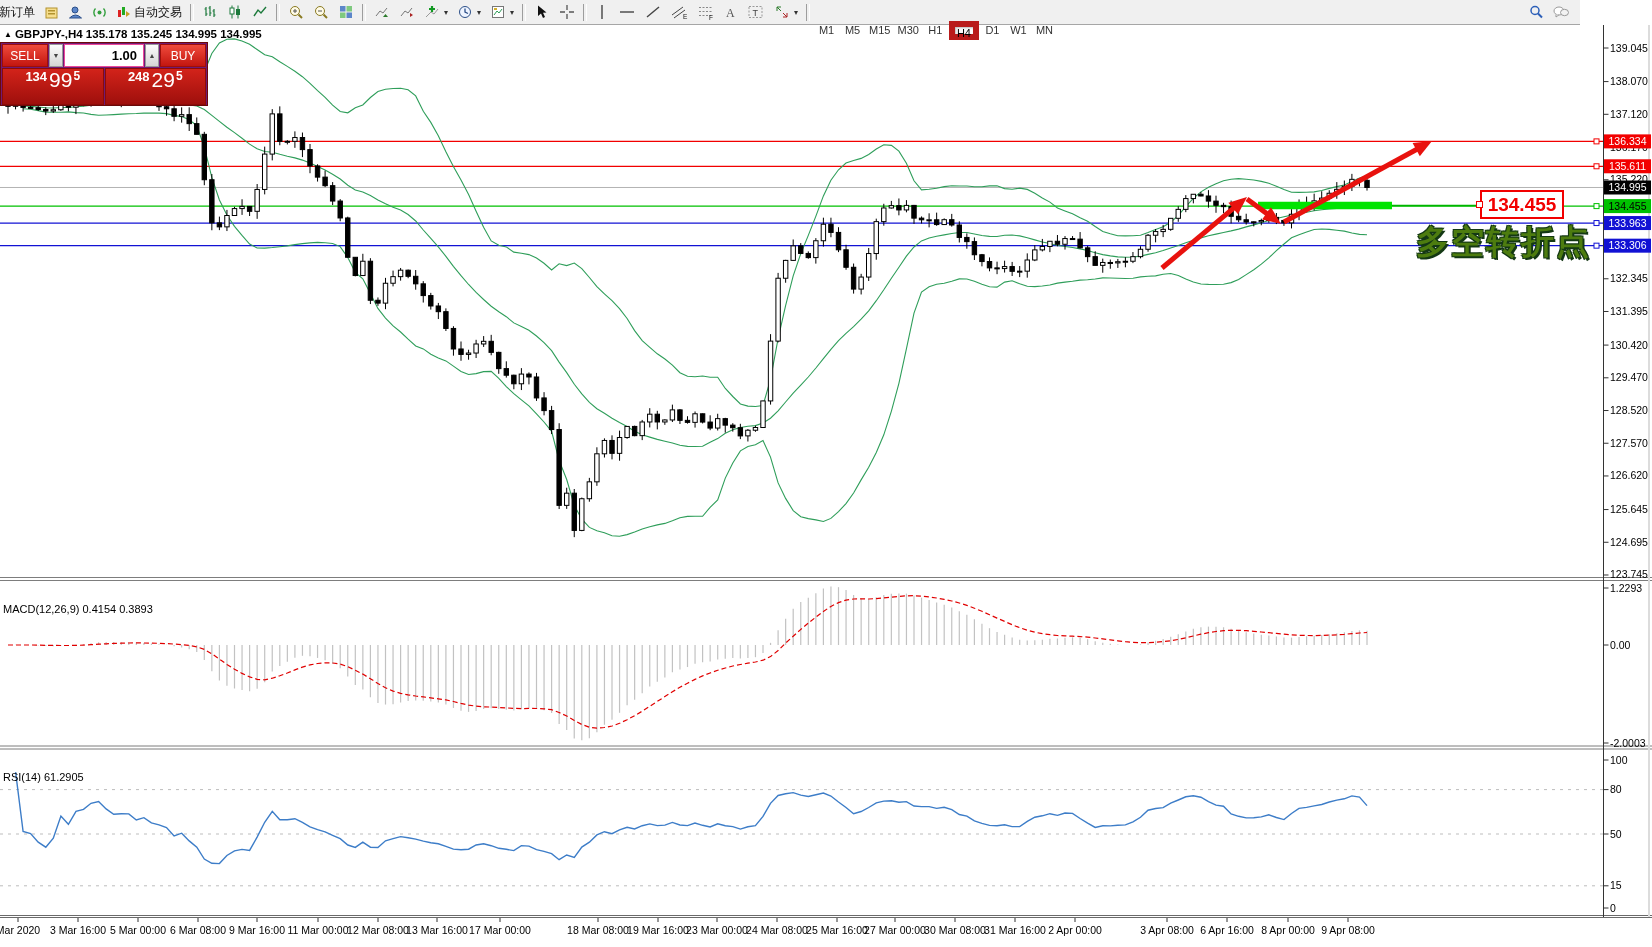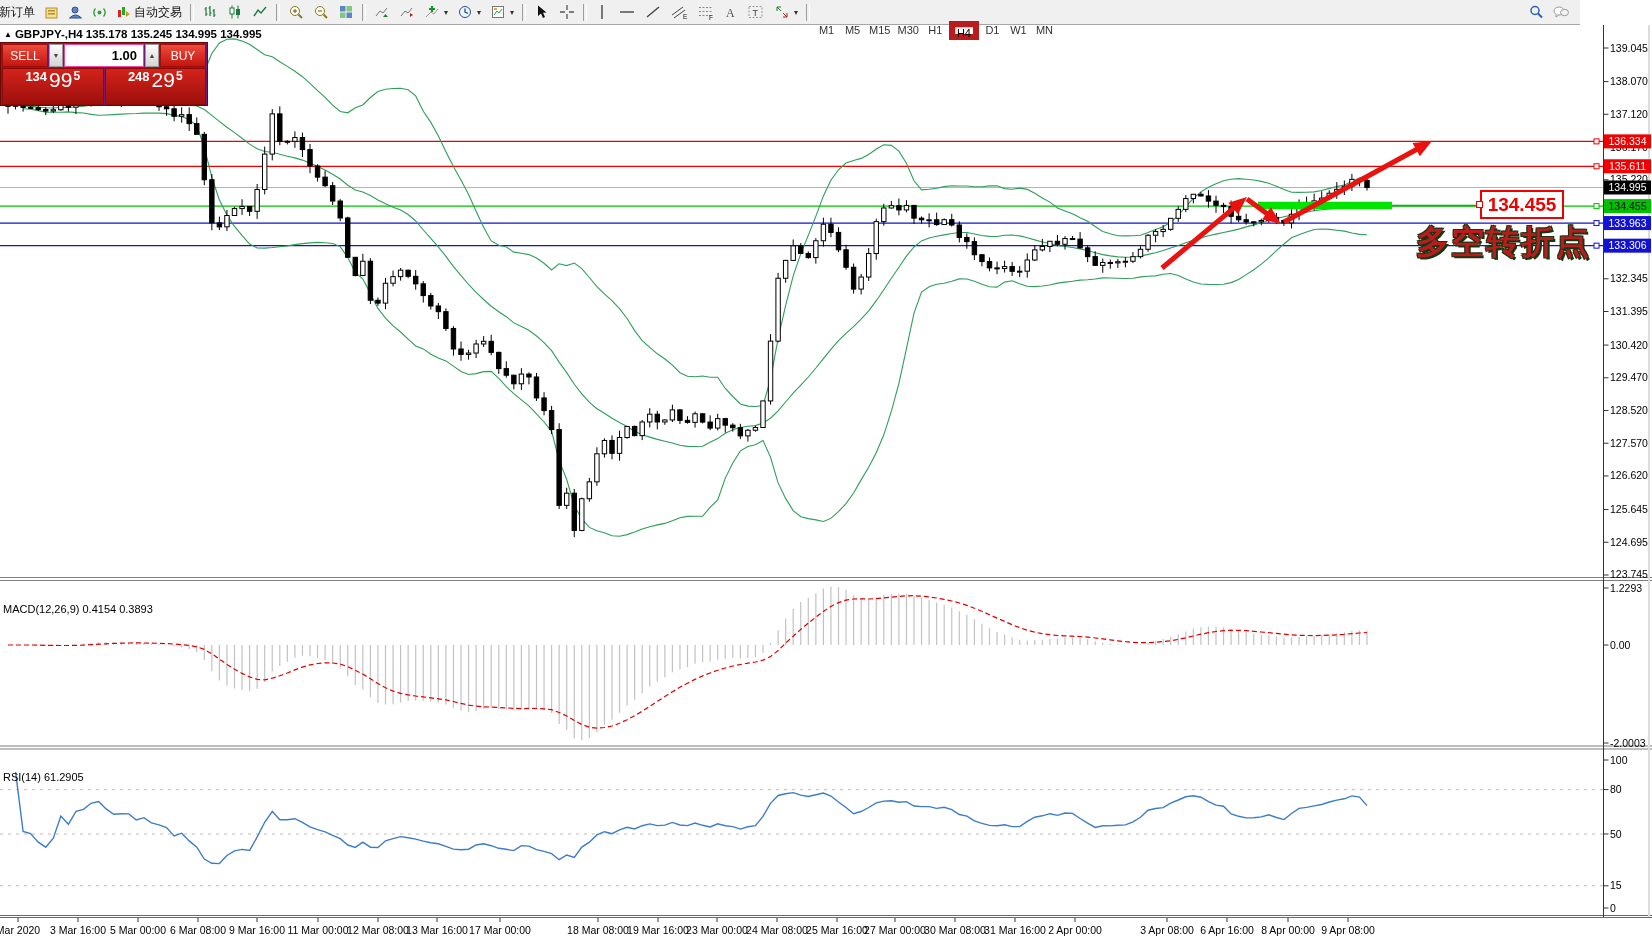--- a/index.html
+++ b/index.html
@@ -35,21 +35,21 @@
   .price-box{flex:1;background:linear-gradient(#d3231a,#9e0f0c);color:#fff;display:flex;
              align-items:flex-start;justify-content:center;padding-bottom:20px;border:1px solid #8b0b08;}
   .price-box .sm{font-size:13px;font-weight:bold;margin:0 2px 4px 0;}
   .price-box .big{font-size:21px;font-weight:normal;line-height:1;}
   .price-box .sup{font-size:12px;font-weight:bold;margin:0 0 14px 1px;}
   
   #price-callout{position:absolute;left:1480px;top:190px;width:80px;height:25px;border:2px solid #f20000;
       background:#fff;color:#f20000;font-size:19px;font-weight:600;text-align:center;line-height:25px;
       z-index:25;}
   #price-callout .sq{position:absolute;left:-6px;top:9px;width:5px;height:5px;border:1px solid #f20000;background:#fff;}
-  #turning-note{position:absolute;left:1416px;top:220px;font-size:33px;font-weight:bold;color:#b91c1c;
+  #turning-note{position:absolute;left:1416px;top:220px;font-size:33px;font-weight:bold;color:#4d7c0f;
       letter-spacing:2px;z-index:25;white-space:nowrap;
       text-shadow:2px 2px 0 #143814,-1px -1px 0 #143814,1px -1px 0 #143814,-1px 1px 0 #143814;}
   #macd-label,#rsi-label{position:absolute;left:3px;font-size:11px;color:#000;z-index:20;margin-top:19px;}
   #macd-label{top:584px;} #rsi-label{top:752px;}
 </style>
 </head>
 <body>
 
 <div id="app">
 

